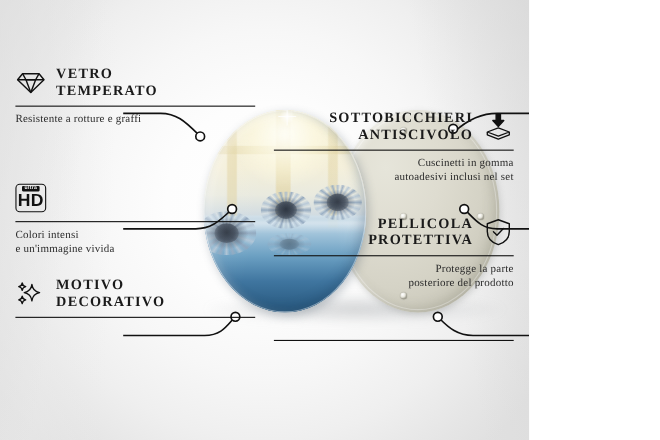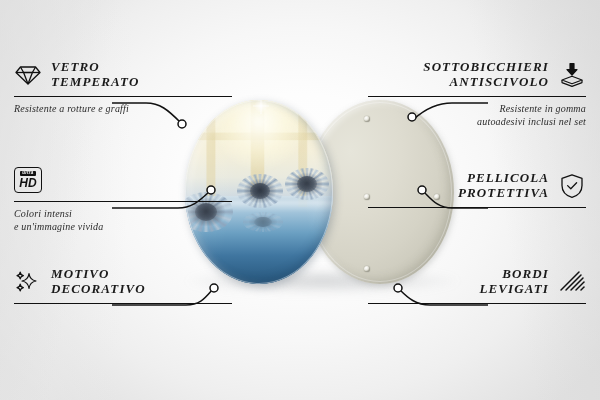--- a/index.html
+++ b/index.html
@@ -9,32 +9,31 @@
   body {
     width: 600px;
     height: 400px;
     overflow: hidden;
     font-family: "Liberation Serif", serif;
     background: #ffffff;
   }
 
   #stage {
     position: relative;
-    width: 600px;
+    width: 481px;
     height: 400px;
     overflow: hidden;
     background:
       radial-gradient(ellipse 62% 75% at 50% 46%,
         #ffffff 0%,
         #fdfdfd 30%,
         #f7f7f7 52%,
         #efefef 72%,
         #e6e6e6 88%,
         #e0e0e0 100%);
-    font-style: italic;
   }
 
   
   #bg-streaks {
     position: absolute;
     inset: 0;
     background:
       linear-gradient(100deg, rgba(220,220,220,0.55) 0%, rgba(255,255,255,0) 18%),
       linear-gradient(-100deg, rgba(216,216,216,0.6) 0%, rgba(255,255,255,0) 20%),
       linear-gradient(92deg, rgba(235,235,235,0.5) 8%, rgba(255,255,255,0) 22%);
@@ -243,21 +242,21 @@
       linear-gradient(0deg, rgba(255,255,255,0) 45%, rgba(255,255,255,0.9) 50%, rgba(255,255,255,0) 55%),
       linear-gradient(90deg, rgba(255,255,255,0) 45%, rgba(255,255,255,0.9) 50%, rgba(255,255,255,0) 55%);
   }
 
   
   .callout {
     position: absolute;
     width: 218px;
   }
   .callout.left  { left: 14px;  text-align: left; }
-  .callout.right { right: 14px; text-align: right; }
+  .callout.right { right: 14px; text-align: right; margin-top: 40px; }
 
   .callout-head {
     display: flex;
     align-items: center;
     gap: 9px;
     min-height: 34px;
   }
   .callout.right .callout-head { flex-direction: row-reverse; }
 
   .callout-title {
@@ -316,21 +315,21 @@
     font-weight: 700;
     letter-spacing: 0.3px;
     color: #111;
     background: #111;
     color: #fff;
     padding: 0.6px 2px;
     border-radius: 1px;
   }
   .hd-badge .hd-text {
     font-family: "Liberation Sans", sans-serif;
-    font-size: 12px;
+    font-size: 16px;
     font-weight: 700;
     letter-spacing: 0.2px;
     color: #111;
     margin-top: 1px;
   }
 
   
   #connectors {
     position: absolute;
     left: 0; top: 0;
@@ -426,21 +425,21 @@
           <span class="hd-ultra">ultra</span>
           <span class="hd-text">HD</span>
         </span>
       </span>
     </div>
     <div class="callout-rule"></div>
     <div class="callout-desc">Colori intensi
 e un'immagine vivida</div>
   </div>
 
-  <div class="callout left" style="top:265px;">
+  <div class="callout left" style="top:250px;">
     <div class="callout-head">
       <span class="icon-box">
         <svg width="26" height="24" viewBox="0 0 26 24">
           <g fill="none" stroke="#111" stroke-width="1.2" stroke-linejoin="round">
             <path d="M14,3.5 C14.6,8.2 16.4,10.2 21,11 C16.4,11.8 14.6,13.8 14,18.5 C13.4,13.8 11.6,11.8 7,11 C11.6,10.2 13.4,8.2 14,3.5 Z"></path>
             <path d="M5.2,2.2 C5.5,4.4 6.2,5.2 8.4,5.6 C6.2,6 5.5,6.8 5.2,9 C4.9,6.8 4.2,6 2,5.6 C4.2,5.2 4.9,4.4 5.2,2.2 Z"></path>
             <path d="M5.2,14.2 C5.5,16.4 6.2,17.2 8.4,17.6 C6.2,18 5.5,18.8 5.2,21 C4.9,18.8 4.2,18 2,17.6 C4.2,17.2 4.9,16.4 5.2,14.2 Z"></path>
           </g>
         </svg>
       </span>
@@ -458,52 +457,39 @@
             <path d="M11,1.5 h4 v6 h3 l-5,5.6 l-5,-5.6 h3 z" fill="#111"></path>
             <path d="M13,14.2 L23,18 L13,21.8 L3,18 Z" fill="none"></path>
             <path d="M3,18 v2.6 L13,24.4 L23,20.6 V18" fill="none"></path>
           </g>
         </svg>
       </span>
       <span class="callout-title">SOTTOBICCHIERI
 ANTISCIVOLO</span>
     </div>
     <div class="callout-rule"></div>
-    <div class="callout-desc">Resistente in gomma
+    <div class="callout-desc">Cuscinetti in gomma
 autoadesivi inclusi nel set</div>
   </div>
 
-  <div class="callout right" style="top:169px;text-align:right;">
+  <div class="callout right" style="top:154px;text-align:right;">
     <div class="callout-head">
       <span class="icon-box">
         <svg width="24" height="26" viewBox="0 0 24 26">
           <g fill="none" stroke="#111" stroke-width="1.3" stroke-linejoin="round" stroke-linecap="round">
             <path d="M12,1.8 L22,5.4 V12.4 C22,18.4 17.6,22.6 12,24.4 C6.4,22.6 2,18.4 2,12.4 V5.4 Z"></path>
             <path d="M7.6,12.6 L10.8,15.8 L16.6,9.8"></path>
           </g>
         </svg>
       </span>
       <span class="callout-title">PELLICOLA
 PROTETTIVA</span>
     </div>
     <div class="callout-rule"></div>
+    <div class="callout-desc">Protegge la parte
+posteriore del prodotto</div>
   </div>
 
   <div class="callout right" style="top:265px;">
-    <div class="callout-head">
-      <span class="icon-box">
-        <svg width="26" height="24" viewBox="0 0 26 24">
-          <g stroke="#111" stroke-width="1.5" stroke-linecap="round">
-            <path d="M2,20 L20,2"></path>
-            <path d="M7,20 L22,5"></path>
-            <path d="M12,20 L24,8"></path>
-            <path d="M17,20 L25,12"></path>
-            <path d="M22,20 L25,17"></path>
-          </g>
-        </svg>
-      </span>
-      <span class="callout-title">BORDI
-LEVIGATI</span>
-    </div>
     <div class="callout-rule"></div>
   </div>
 
 </div>
 
 </body></html>

